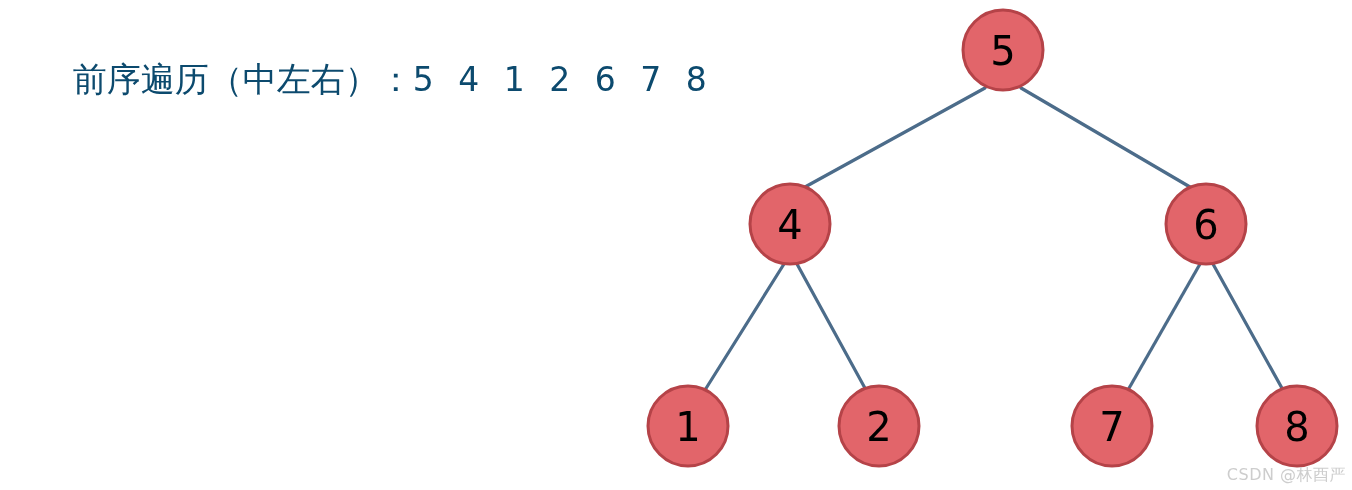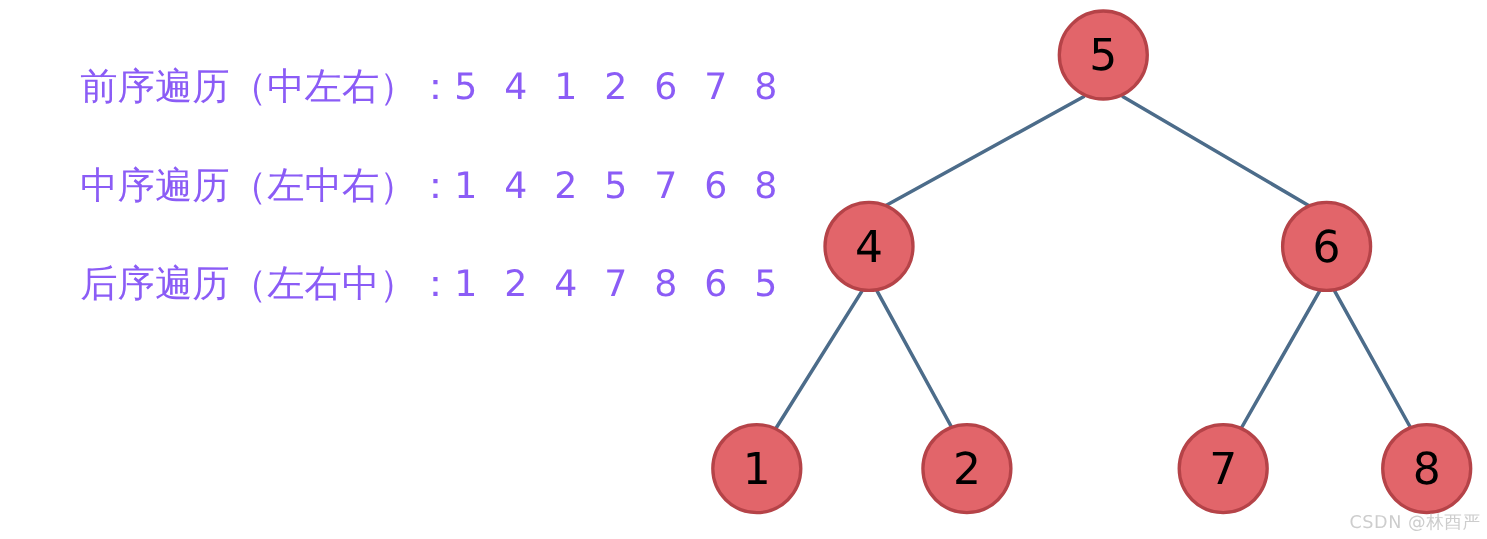--- a/index.html
+++ b/index.html
@@ -23,21 +23,21 @@
     position: absolute;
     left: 8px;
     top: 0;
     width: 700px;
     height: 290px;
   }
   .traversal-line {
     position: absolute;
     left: 0;
     white-space: pre;
-    color: #8b5cf6;
+    color: #0c4a6e;
     font-family: "DejaVu Sans", "Liberation Sans", sans-serif;
     font-size: 34px;
     line-height: 34px;
     font-weight: 400;
   }
   .traversal-line .label { letter-spacing: 0px; }
   .traversal-line .seq {
     letter-spacing: 7px;
     font-size: 33px;
   }
@@ -86,26 +86,20 @@
 </style>
 </head>
 <body>
 
 <div id="canvas">
 
   <div class="traversal-list">
     <div class="traversal-line line-0">
       <span class="label">前序遍历（中左右）：</span><span class="seq">5 4 1 2 6 7 8</span>
     </div>
-    <div class="traversal-line line-1">
-      <span class="label">中序遍历（左中右）：</span><span class="seq">1 4 2 5 7 6 8</span>
-    </div>
-    <div class="traversal-line line-2">
-      <span class="label">后序遍历（左右中）：</span><span class="seq">1 2 4 7 8 6 5</span>
-    </div>
   </div>
 
   <svg id="tree-svg" viewBox="0 0 1352 490">
     <g id="edges-group">
         <line x1="985" y1="88" x2="805" y2="187" class="tree-edge" stroke="#4c6c8a"></line>
         <line x1="1021" y1="88" x2="1190" y2="187" class="tree-edge" stroke="#4c6c8a"></line>
         <line x1="784" y1="264" x2="705" y2="390" class="tree-edge" stroke="#4c6c8a"></line>
         <line x1="797" y1="264" x2="866" y2="390" class="tree-edge" stroke="#4c6c8a"></line>
         <line x1="1200" y1="264" x2="1128" y2="390" class="tree-edge" stroke="#4c6c8a"></line>
         <line x1="1213" y1="264" x2="1283" y2="390" class="tree-edge" stroke="#4c6c8a"></line>

